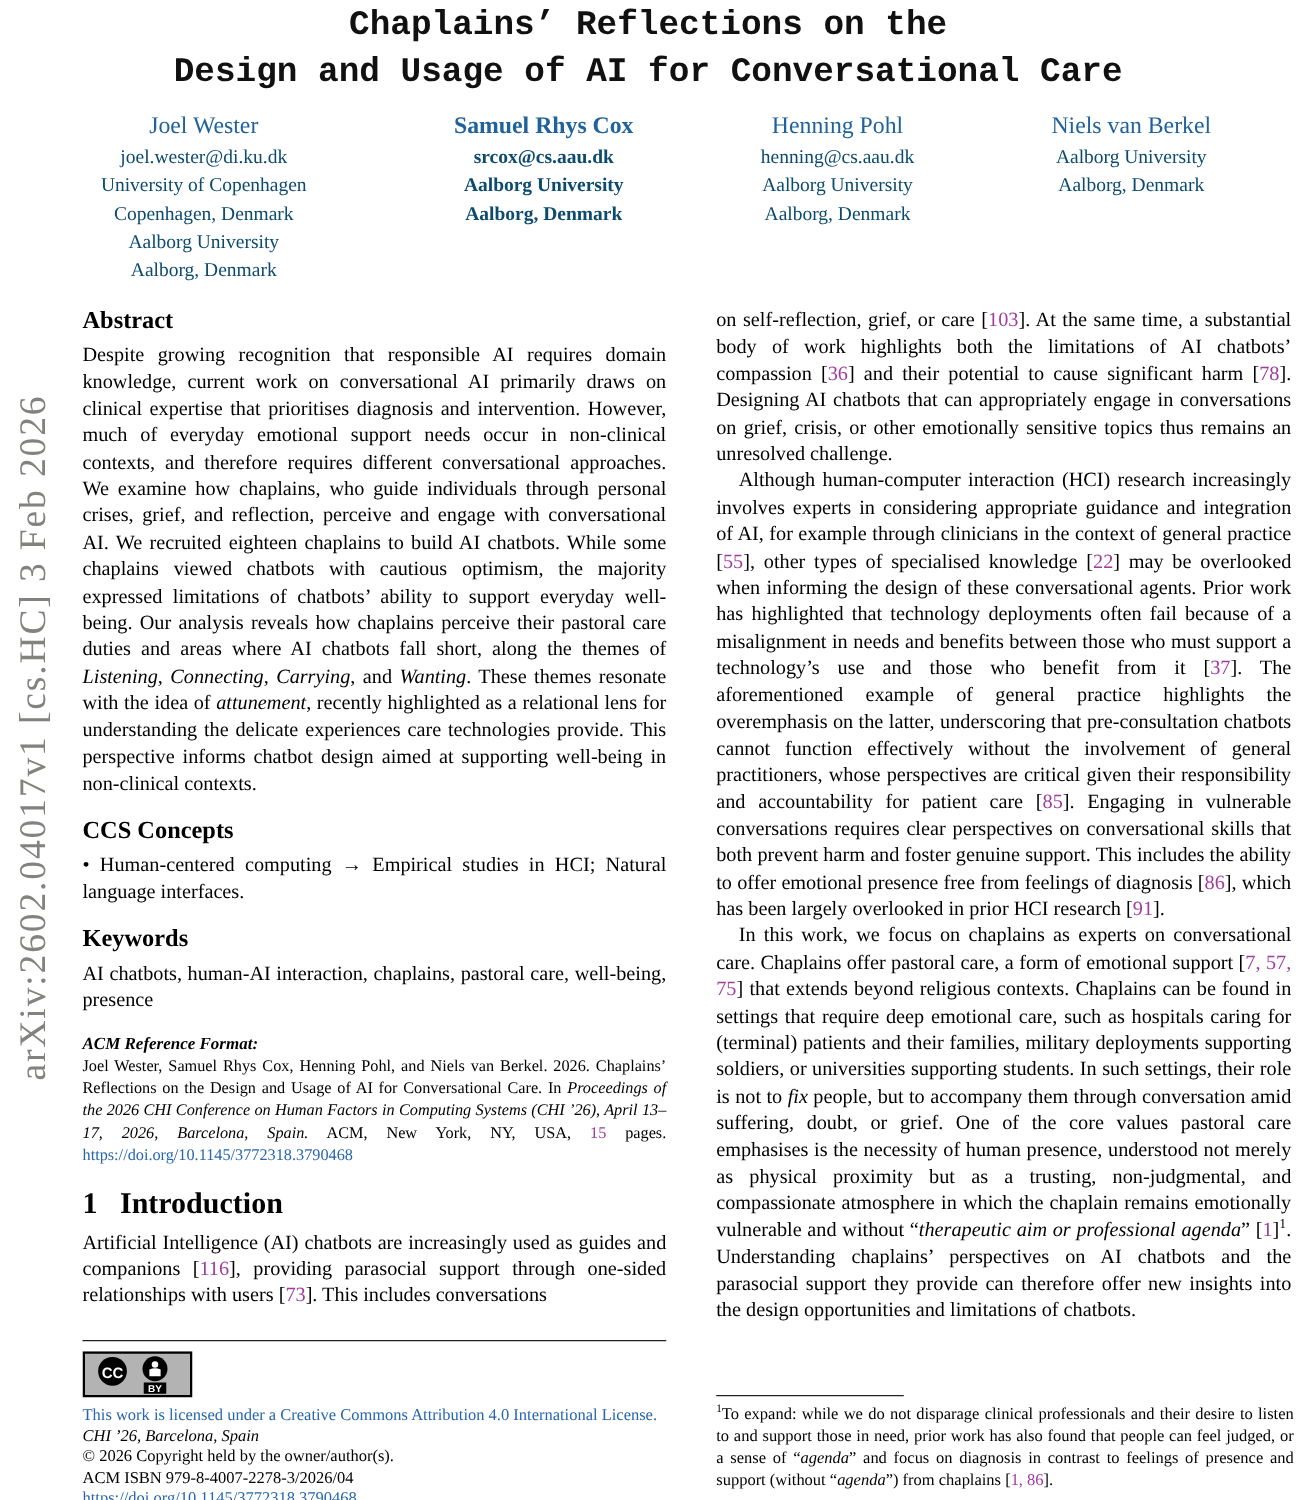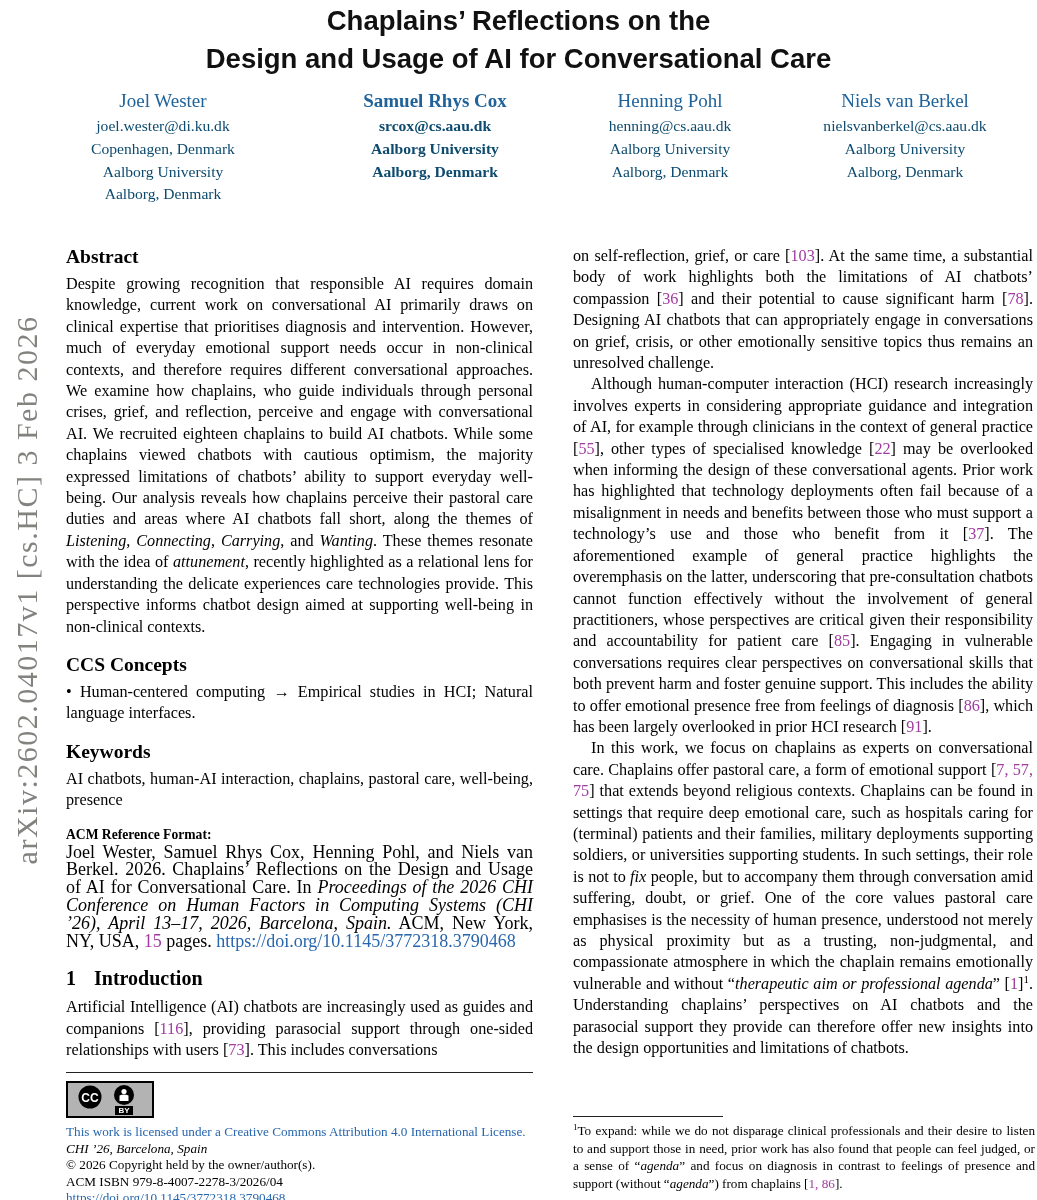--- a/index.html
+++ b/index.html
@@ -21,48 +21,48 @@
     white-space: nowrap;
     font-size: 30px;
     letter-spacing: 1.5px;
     color: #82827e;
   }
   .title-block {
     position: absolute;
     top: 2px; left: 0;
     width: 100%;
     text-align: center;
-    font-family: Liberation Sans, sans-serif;
+    font-family: Liberation Mono, monospace;
     font-weight: bold;
     font-size: 27.5px;
     line-height: 38px;
     color: #111;
   }
   .authors-row { position: absolute; top: 90px; left: 0; width: 100%; }
   .author { position: absolute; text-align: center; width: 240px; }
   .author .name { font-size: 19px; color: #20639b; margin-bottom: 3px; }
   .author .aline { font-size: 15.6px; line-height: 22.8px; color: #0c4a6e; }
   .author-1 { left: 43px; }
   .author-2 { left: 315px; font-weight: bold; }
   .author-3 { left: 550px; }
   .author-4 { left: 785px; }
 
   .col { position: absolute; top: 246px; }
   .col-left  { left: 66px;  width: 467px; }
   .col-right { left: 573px; width: 460px; }
 
   h2.heading { font-family: "Liberation Serif", serif; font-size: 19.5px; margin: 16px 0 6px 0; }
   h2.first { margin-top: 0; }
-  .sec-heading { font-size: 20px; margin: 17px 0 7px 0; font-weight: bold; }
+  .sec-heading { font-size: 24px; margin: 17px 0 7px 0; font-weight: bold; }
   .sec-heading .secnum { margin-right: 18px; }
   p.body { font-size: 16.2px; line-height: 21.4px; text-align: justify; margin: 0; }
   p.indent { text-indent: 18px; }
   p.ccs { font-weight: bold; }
-  .acm-head { font-size: 13.6px; font-weight: bold; margin: 15px 0 1px 0; }
-  p.small { font-size: 18px; line-height: 17.8px; text-align: justify; margin: 0; }
+  .acm-head { font-size: 13.6px; font-weight: bold; margin: 15px 0 1px 0; font-style: italic; }
+  p.small { font-size: 13px; line-height: 17.8px; text-align: justify; margin: 0; }
 
   .i { font-style: italic; }
   .b { font-weight: normal; }
   .cite { color: #a03ba0; margin-top: 28px; }
   .link { color: #2766ae; }
   .sup { vertical-align: super; font-size: 68%; line-height: 0; }
 
   .footer-block { position: absolute; left: 66px; top: 1072px; width: 467px; }
   .footer-rule { border-top: 1.2px solid #222; width: 100%; margin-bottom: 8px; }
   .cc-badge { display: block; margin-bottom: 6px; cursor: pointer; }
@@ -81,39 +81,39 @@
 
   <div class="title-block">
     <div>Chaplains’ Reflections on the</div>
     <div>Design and Usage of AI for Conversational Care</div>
   </div>
 
   <div class="authors-row">
     <div class="author author-1">
       <div class="name">Joel Wester</div>
       <div class="aline">joel.wester@di.ku.dk</div>
+      <div class="aline">University of Copenhagen</div>
       <div class="aline">Copenhagen, Denmark</div>
       <div class="aline">Aalborg University</div>
       <div class="aline">Aalborg, Denmark</div>
     </div>
     <div class="author author-2">
       <div class="name">Samuel Rhys Cox</div>
       <div class="aline">srcox@cs.aau.dk</div>
       <div class="aline">Aalborg University</div>
       <div class="aline">Aalborg, Denmark</div>
     </div>
     <div class="author author-3">
       <div class="name">Henning Pohl</div>
       <div class="aline">henning@cs.aau.dk</div>
       <div class="aline">Aalborg University</div>
       <div class="aline">Aalborg, Denmark</div>
     </div>
     <div class="author author-4">
       <div class="name">Niels van Berkel</div>
-      <div class="aline">nielsvanberkel@cs.aau.dk</div>
       <div class="aline">Aalborg University</div>
       <div class="aline">Aalborg, Denmark</div>
     </div>
   </div>
 
   <div class="col col-left">
     <h2 class="heading first">Abstract</h2>
     <p class="body"><span>Despite growing recognition that responsible AI requires domain knowledge, current work on conversational AI primarily draws on clinical expertise that prioritises diagnosis and intervention. However, much of everyday emotional support needs occur in non-clinical contexts, and therefore requires different conversational approaches. We examine how chaplains, who guide individuals through personal crises, grief, and reflection, perceive and engage with conversational AI. We recruited eighteen chaplains to build AI chatbots. While some chaplains viewed chatbots with cautious optimism, the majority expressed limitations of chatbots’ ability to support everyday well-being. Our analysis reveals how chaplains perceive their pastoral care duties and areas where AI chatbots fall short, along the themes of </span><span class="i">Listening</span><span>, </span><span class="i">Connecting</span><span>, </span><span class="i">Carrying</span><span>, and </span><span class="i">Wanting</span><span>. These themes resonate with the idea of </span><span class="i">attunement</span><span>, recently highlighted as a relational lens for understanding the delicate experiences care technologies provide. This perspective informs chatbot design aimed at supporting well-being in non-clinical contexts.</span></p>
 
     <h2 class="heading">CCS Concepts</h2>

